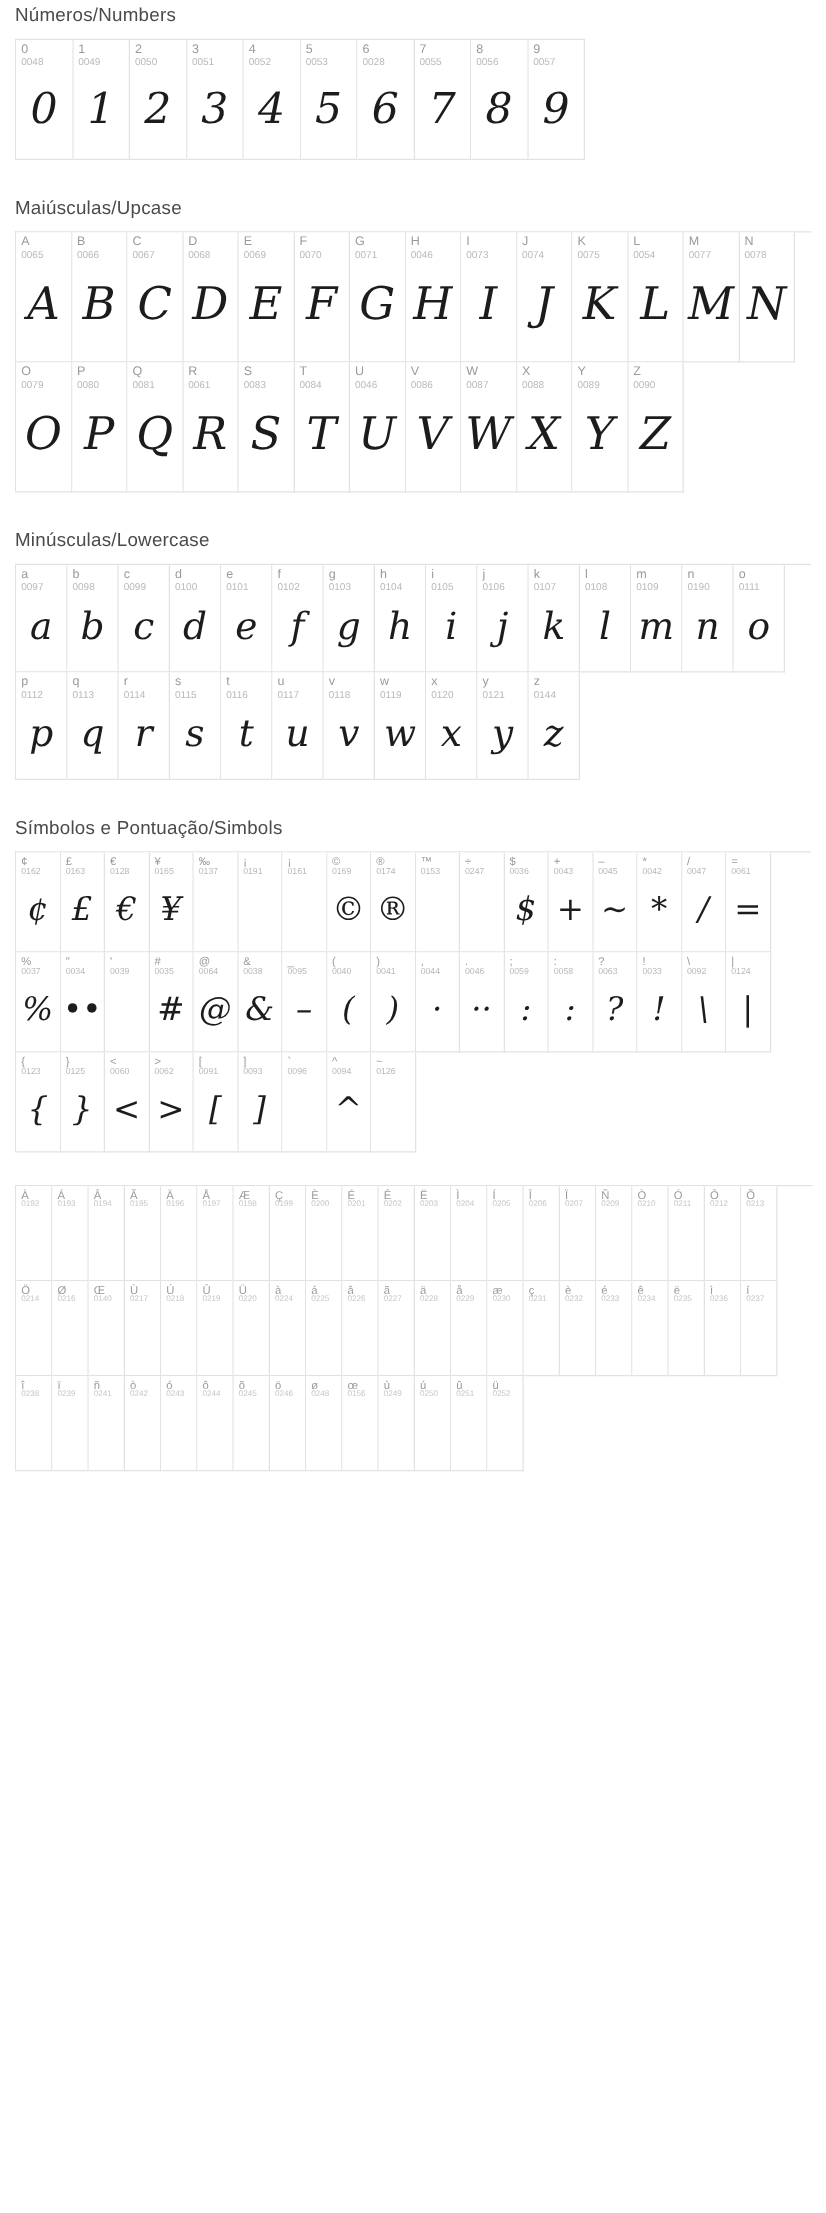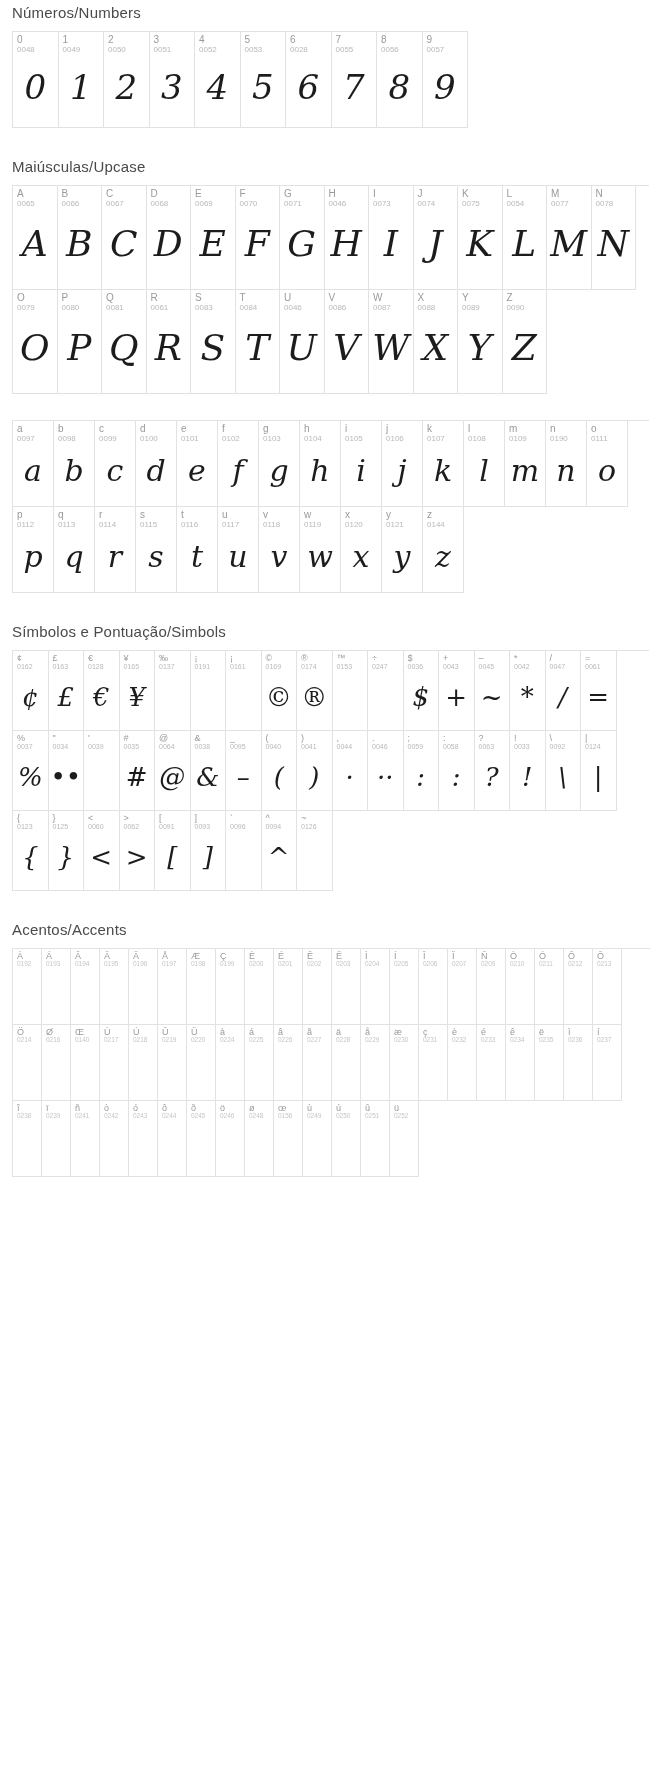--- a/index.html
+++ b/index.html
@@ -358,20 +358,21 @@
           <div class="labels">
             <span class="ch-label">Z</span>
             <span class="code-label">0090</span>
           </div>
           <div class="glyph">Z</div>
         </div>
       </div>
   </div>
 
   <div class="section sec-lower">
+    <div class="section-title">Minúsculas/Lowercase</div>
     <div class="grid">
         <div class="cell">
           <div class="labels">
             <span class="ch-label">a</span>
             <span class="code-label">0097</span>
           </div>
           <div class="glyph">a</div>
         </div>
         <div class="cell">
           <div class="labels">
@@ -852,21 +853,20 @@
           <div class="labels">
             <span class="ch-label">~</span>
             <span class="code-label">0126</span>
           </div>
           <div class="glyph"></div>
         </div>
       </div>
   </div>
 
   <div class="section sec-accents">
-    <div class="section-title">Acentos/Accents</div>
     <div class="grid">
         <div class="cell">
           <div class="labels">
             <span class="ch-label">À</span>
             <span class="code-label">0192</span>
           </div>
           <div class="glyph"></div>
         </div>
         <div class="cell">
           <div class="labels">

